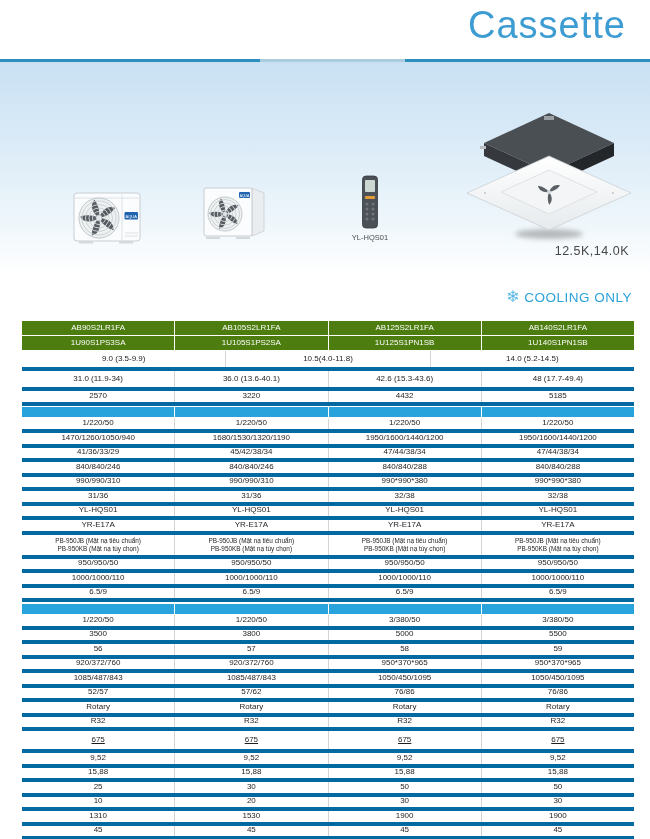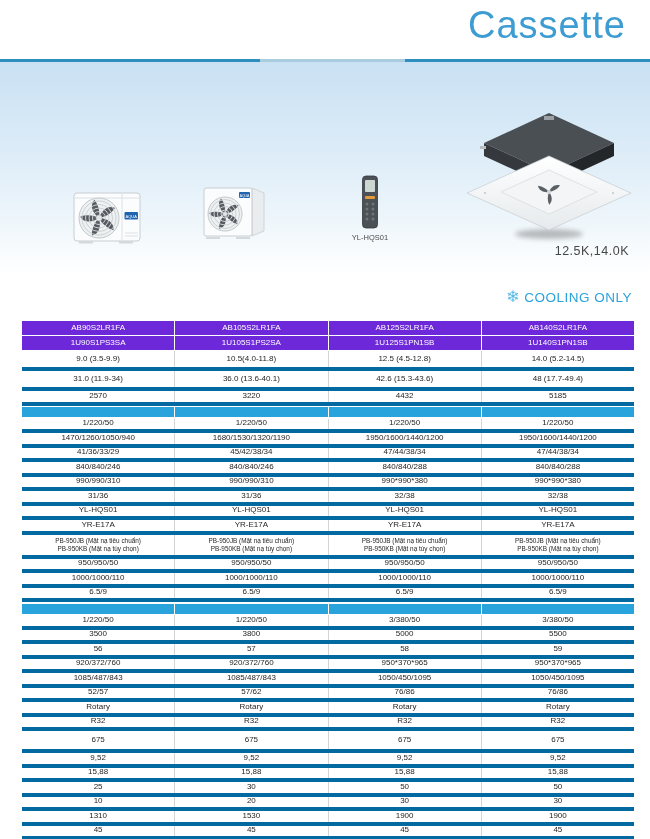--- a/index.html
+++ b/index.html
@@ -39,35 +39,35 @@
     position:absolute; top:289px; right:18px; display:flex; align-items:center; gap:4px;
     color:#2aa2da; font-size:13.5px; letter-spacing:.5px;
   }
   .cooling-only .flake { font-size:16px; color:#56b8e6; line-height:1; }
 
   
   .spec-table { position:absolute; left:22px; top:321px; width:612px; }
   .t-row { display:flex; }
   .t-row.model { gap:1px; margin-bottom:1px; }
   .t-row.model .t-cell {
-    flex:1; background:#6d28d9; color:#ffffff; font-size:8px;
+    flex:1; background:#4d7c0f; color:#ffffff; font-size:8px;
     height:14px; line-height:14px; text-align:center;
     overflow:hidden; white-space:nowrap;
   }
   .t-row.separator { gap:1px; margin:1.5px 0; }
   .t-row.separator .t-cell { flex:1; background:#29a3dc; height:10px; }
   .t-row.data { border-bottom:4px solid #0369a1; }
   .t-row.data .t-cell {
     flex:1; min-height:10.5px; display:flex; align-items:center; justify-content:center;
     font-size:8px; color:#1f1f1f; text-align:center; white-space:pre-line;
     border-right:1px solid #d4d4d4; line-height:1.1;
   }
   .t-row.data .t-cell:last-child { border-right:none; }
   .t-row.data.tall  .t-cell { min-height:16px; }
-  .t-row.data.xtall .t-cell { min-height:18px; }
+  .t-row.data.xtall .t-cell { min-height:18px;text-decoration:underline; }
   .t-row.data.small .t-cell { font-size:6.4px; min-height:20px; line-height:1.25; }
 </style>
 </head>
 <body>
 
 <div class="page">
 
   <div class="page-title">Cassette</div>
   <div class="header-rule"></div>
 
@@ -187,21 +187,20 @@
       </div>
       <div class="t-row model">
         <div class="t-cell">1U90S1PS3SA</div>
         <div class="t-cell">1U105S1PS2SA</div>
         <div class="t-cell">1U125S1PN1SB</div>
         <div class="t-cell">1U140S1PN1SB</div>
       </div>
       <div class="t-row data tall">
         <div class="t-cell">9.0 (3.5-9.9)</div>
         <div class="t-cell">10.5(4.0-11.8)</div>
-        <div class="t-cell">12.5 (4.5-12.8)</div>
         <div class="t-cell">14.0 (5.2-14.5)</div>
       </div>
       <div class="t-row data tall">
         <div class="t-cell">31.0 (11.9-34)</div>
         <div class="t-cell">36.0 (13.6-40.1)</div>
         <div class="t-cell">42.6 (15.3-43.6)</div>
         <div class="t-cell">48 (17.7-49.4)</div>
       </div>
       <div class="t-row data">
         <div class="t-cell">2570</div>

